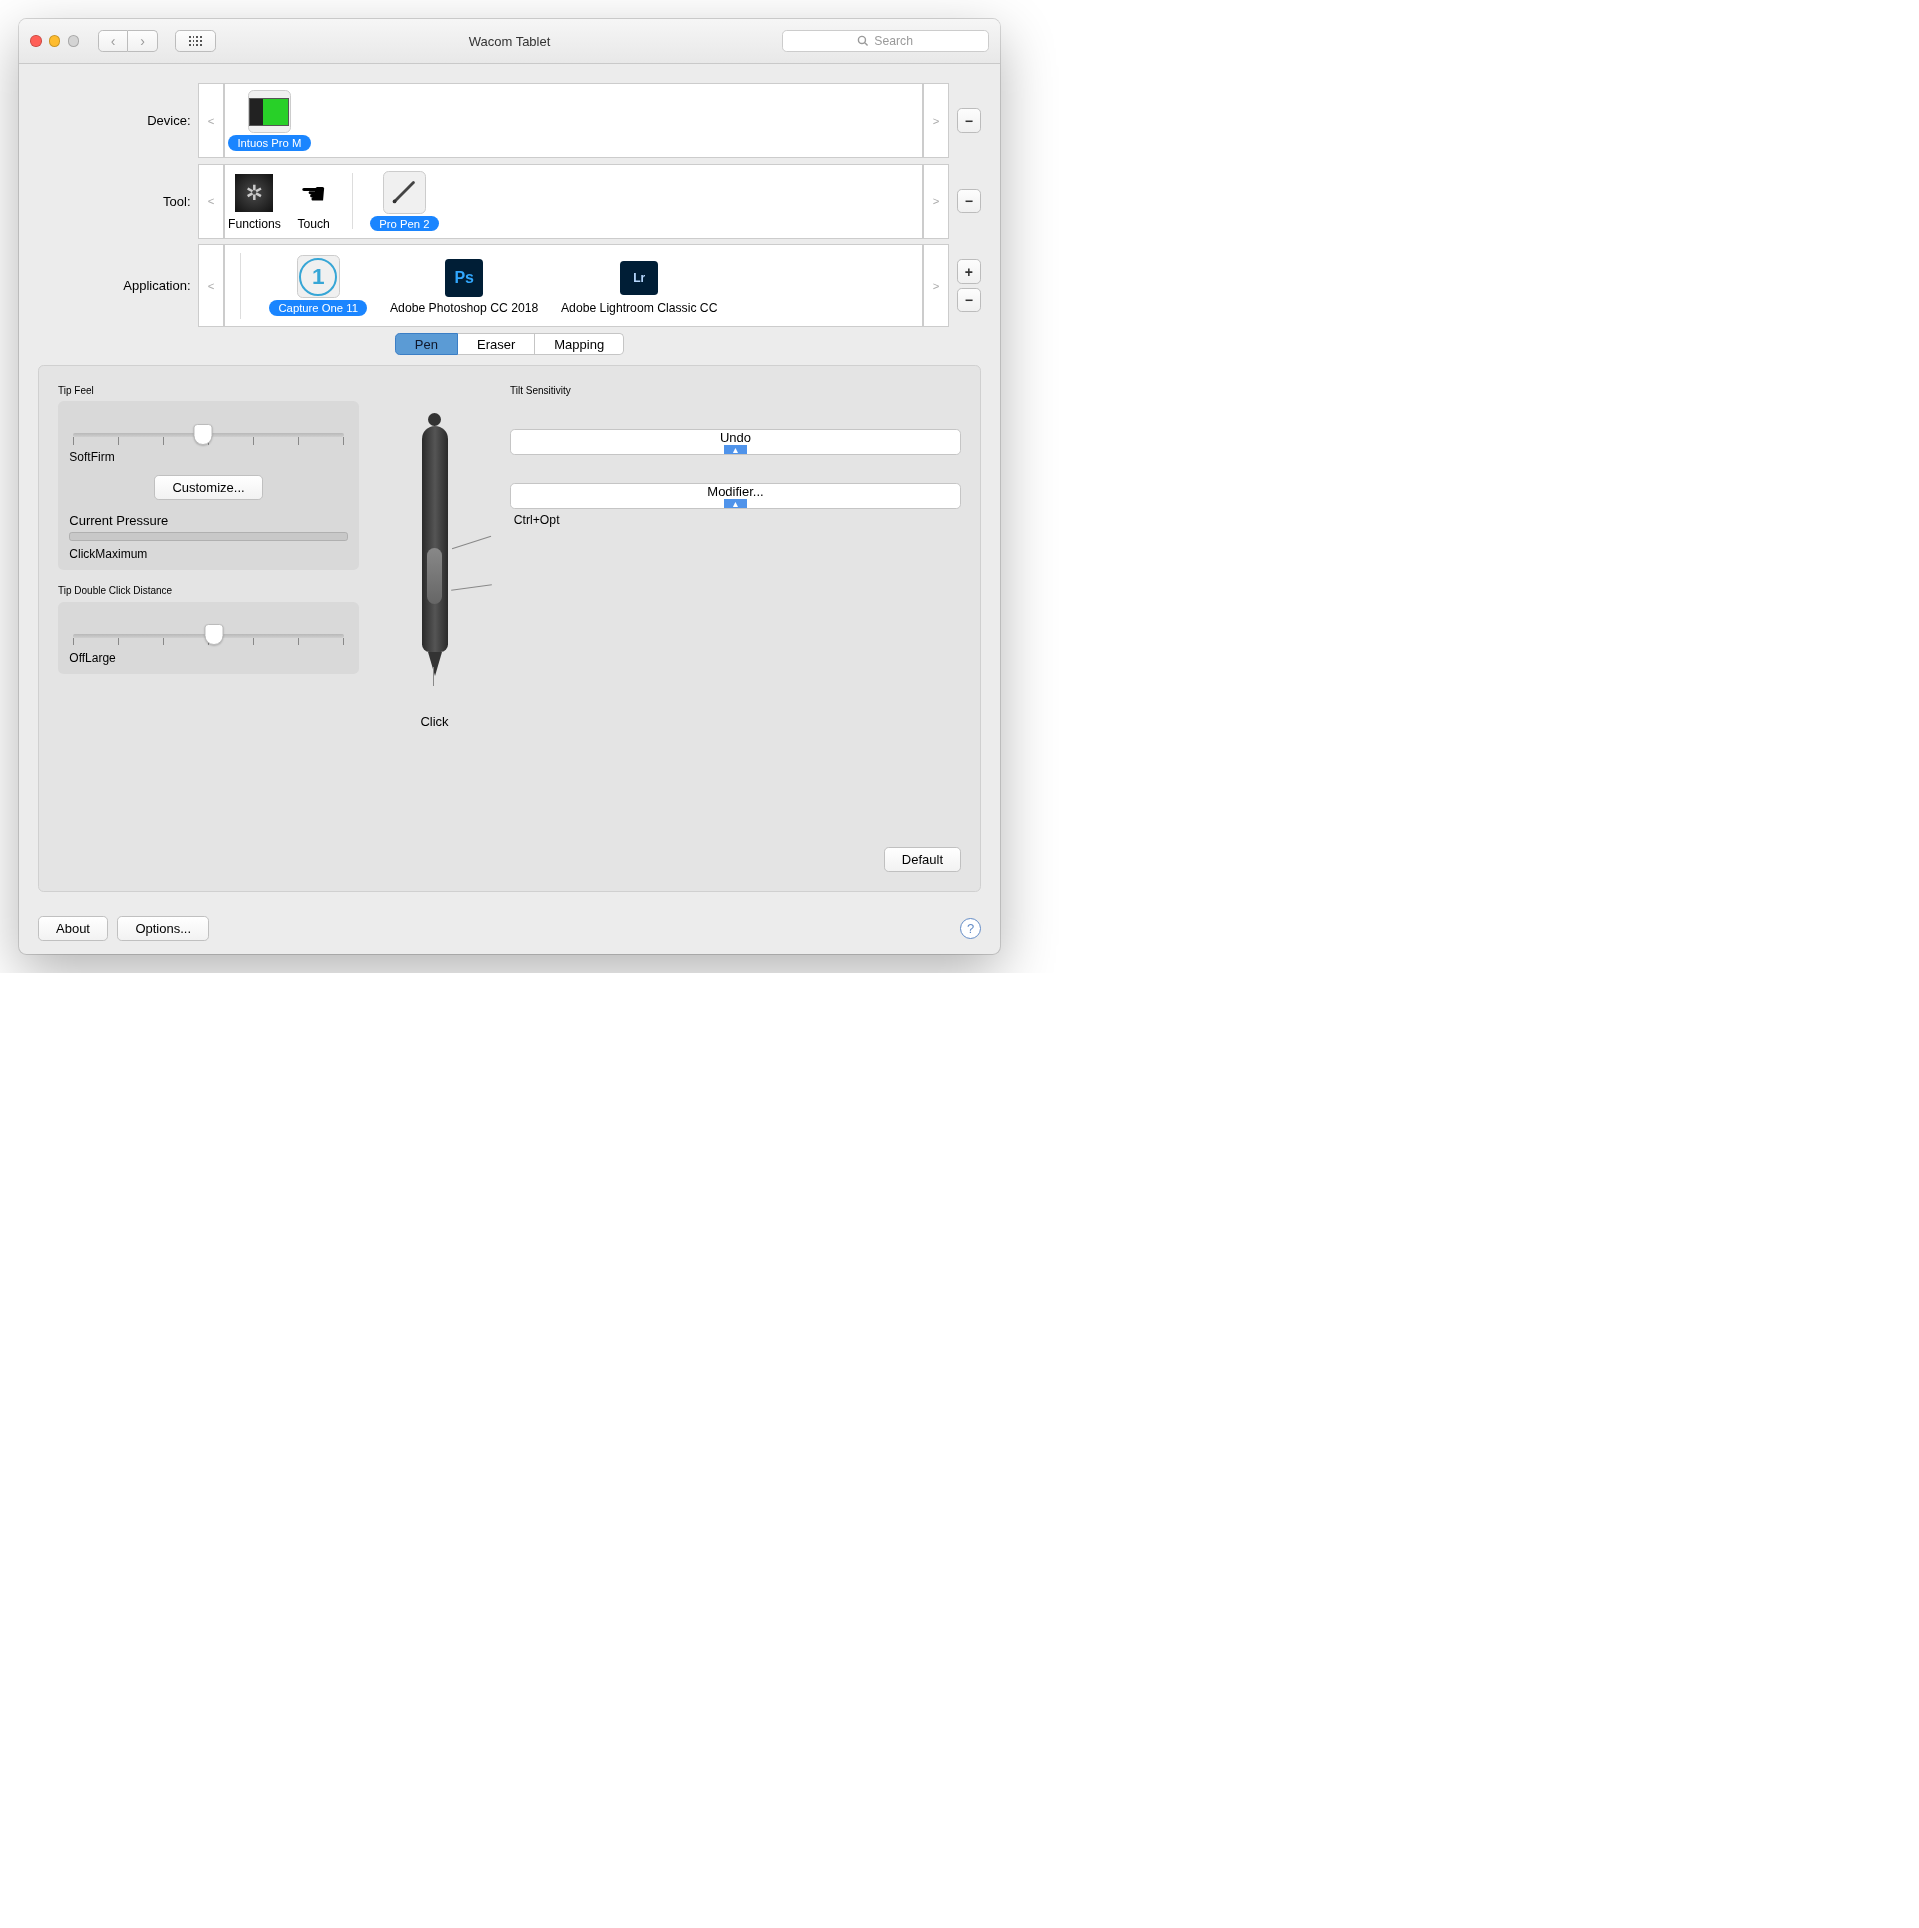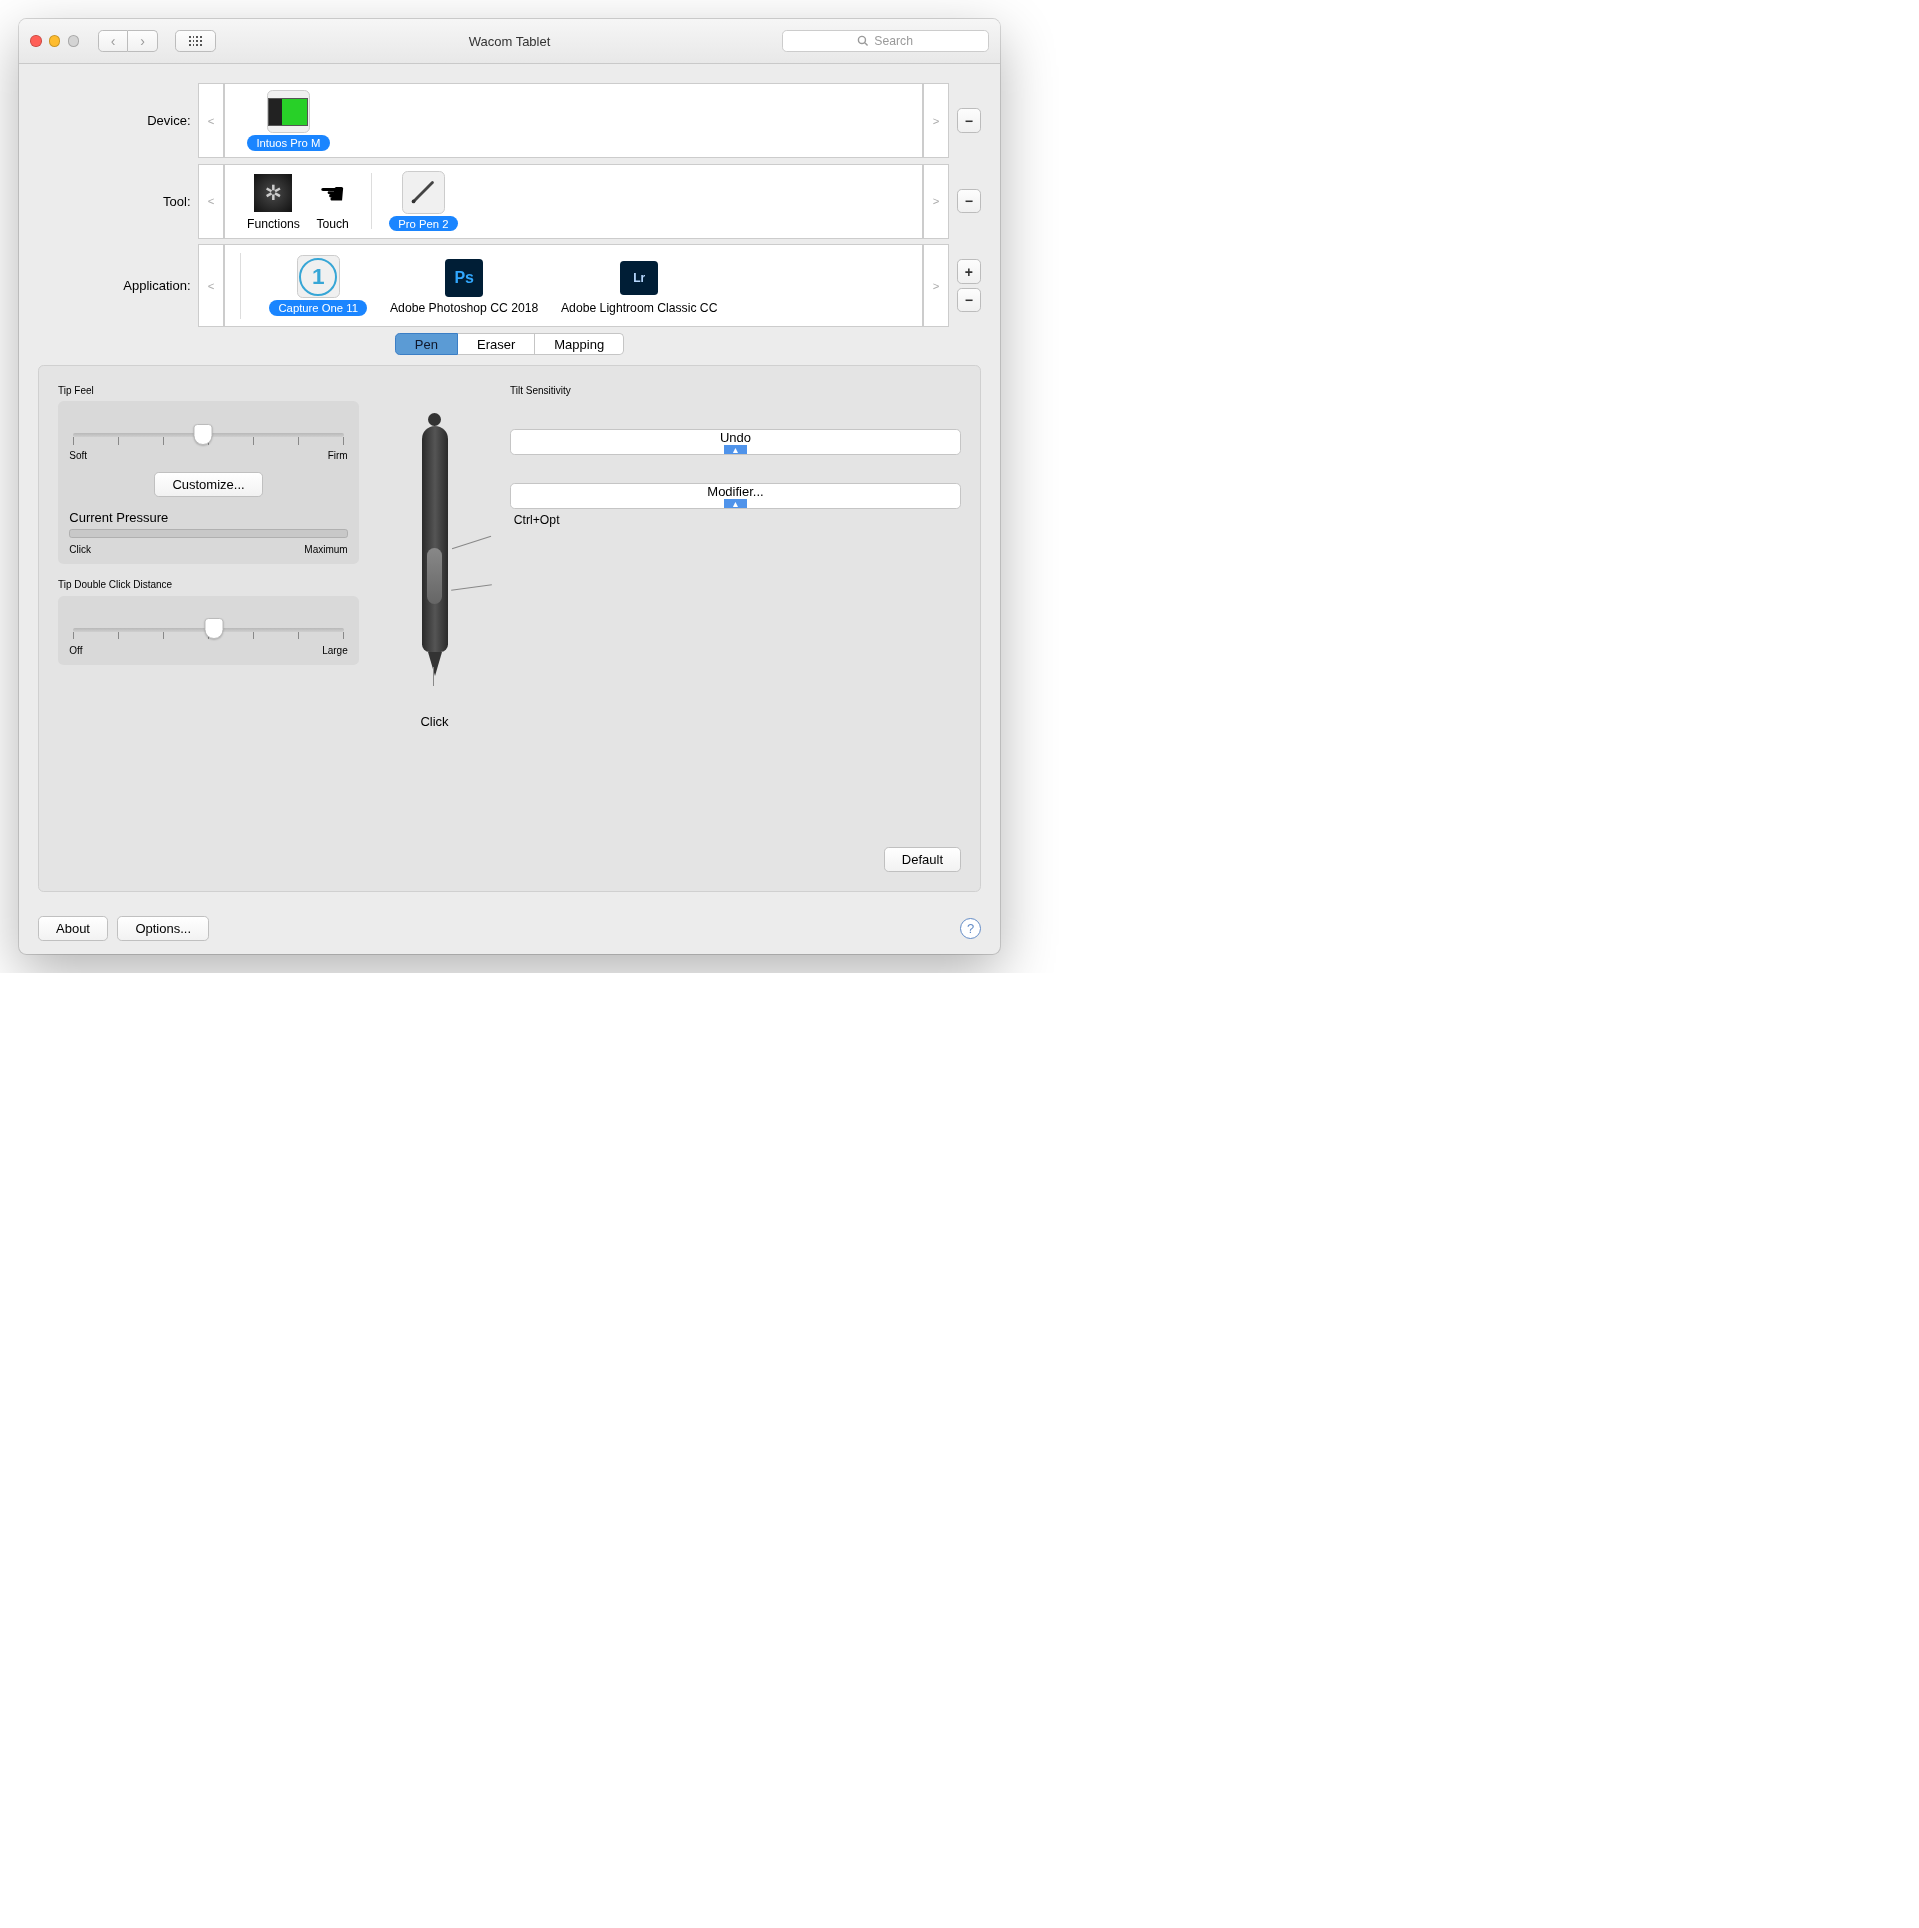--- a/index.html
+++ b/index.html
@@ -20,21 +20,21 @@
 .dot { width:1.9px; height:1.9px; background:#555; }
 .title { position:absolute; left:0; right:0; text-align:center; font-size:13px; color:#333; pointer-events:none; }
 .search { margin-left:auto; height:22.6px; width:207px; background:#fff; border:0.9px solid #ccc; border-radius:4.7px; display:flex; align-items:center; justify-content:center; gap:5.6px; color:#9a9a9a; font-size:12.2px; }
 .search svg { width:11.3px; height:11.3px; }
 
 .content { padding: 19px 19px 15px 19px; }
 
 .row { display:flex; align-items:center; margin-bottom: 5.6px; }
 .row-label { width: 160px; text-align:right; font-size:13px; padding-right: 7.5px; }
 .scroll-btn { width:26px; height: 75px; background:#fff; border:0.9px solid #ccc; display:flex;align-items:center;justify-content:center; color:#aaa; font-size:11.3px; }
-.list-box { flex:1; height:75px; background:#fff; border:0.9px solid #ccc; display:flex; align-items:center; padding: 22px; gap: 11.3px; position:relative; }
+.list-box { flex:1; height:75px; background:#fff; border:0.9px solid #ccc; display:flex; align-items:center; padding: 3px; gap: 11.3px; position:relative; }
 .app-row .scroll-btn, .app-row .list-box { height: 83px; }
 .item { display:flex; flex-direction:column; align-items:center; gap:1.9px; }
 .item-icon { width:43px; height:43px; display:flex;align-items:center;justify-content:center; border:0.9px solid transparent; border-radius:5.6px; }
 .item.selected .item-icon { background:#f0f0f0; border-color:#ccc; }
 .pill { background:#1a85ff; color:#fff; font-size:11.3px; padding:1.9px 9.4px; border-radius:9.4px; }
 .item-label { font-size:12.2px; }
 .side-btns { display:flex; flex-direction:column; gap:3.8px; margin-left:7.5px; justify-content:center; }
 .sq-btn { width:24.5px; height:24.5px; background:linear-gradient(#fdfdfd,#f0f0f0); border:0.9px solid #bcbcbc; border-radius:4.7px; display:flex;align-items:center;justify-content:center; font-size:14px; color:#333; font-weight:bold;}
 .divider { width:0.9px; background:#ddd; height:56px; margin:0 5.6px; }
 
@@ -50,21 +50,21 @@
 .col-left { width:301px; }
 .col-mid { width:113px; display:flex; flex-direction:column; align-items:center; padding-top:28px; }
 .col-right { flex:1; }
 
 .group-title { font-size:10px; margin-bottom:5.6px; }
 .group { background:#d9d9d9; border-radius:5.6px; padding:13px 11.3px 9.4px 11.3px; margin-bottom:15px; }
 .slider-track { height:3.8px; background:linear-gradient(#b8b8b8,#cfcfcf); border-radius:1.9px; position:relative; margin:19px 3.8px 5.6px 3.8px; }
 .ticks { display:flex; justify-content:space-between; position:absolute; top:3.8px; left:0; right:0; }
 .tick { width:0.9px; height:7.5px; background:#888; }
 .thumb { position:absolute; top:-9.4px; width:19px; height:21px; background:#fff; border:0.9px solid #bbb; border-radius:3.8px 3.8px 9.4px 9.4px; transform:translateX(-50%); box-shadow:0 0.9px 1.9px rgba(0,0,0,0.2); }
-.slider-labels { display:flex; justify-content:space-between; font-size:10px; margin-top:13px; }
+.slider-labels { display:flex; font-size:12px; margin-top:13px; }
 .btn { background:linear-gradient(#fff,#f2f2f2); border:0.9px solid #c0c0c0; border-radius:4.7px; padding:3.8px 17px; font-size:13px; }
 .center { display:flex; justify-content:center; margin-top:11.3px; }
 .subhead { font-size:13px; margin:13px 0 3.8px 0; }
 .pressure-bar { height:9.4px; background:#c8c8c8; border:0.9px solid #b0b0b0; border-radius:2.8px; }
 
 .pen { width:34px; height:273px; position:relative; }
 .pen-body { width:26px; height:226px; background:linear-gradient(90deg,#2a2a2a,#555,#2a2a2a); border-radius:13px 13px 7.5px 7.5px; margin:0 auto; position:relative; }
 .pen-btn-area { position:absolute; left:5.6px; top:122px; width:15px; height:56px; background:linear-gradient(#888,#666); border-radius:7.5px; }
 .pen-tip { width:0; height:0; border-left:7.5px solid transparent; border-right:7.5px solid transparent; border-top:24.5px solid #333; margin:0 auto; }
 .pen-cap { width:13px; height:13px; background:#333; border-radius:50%; margin:0 auto; }

